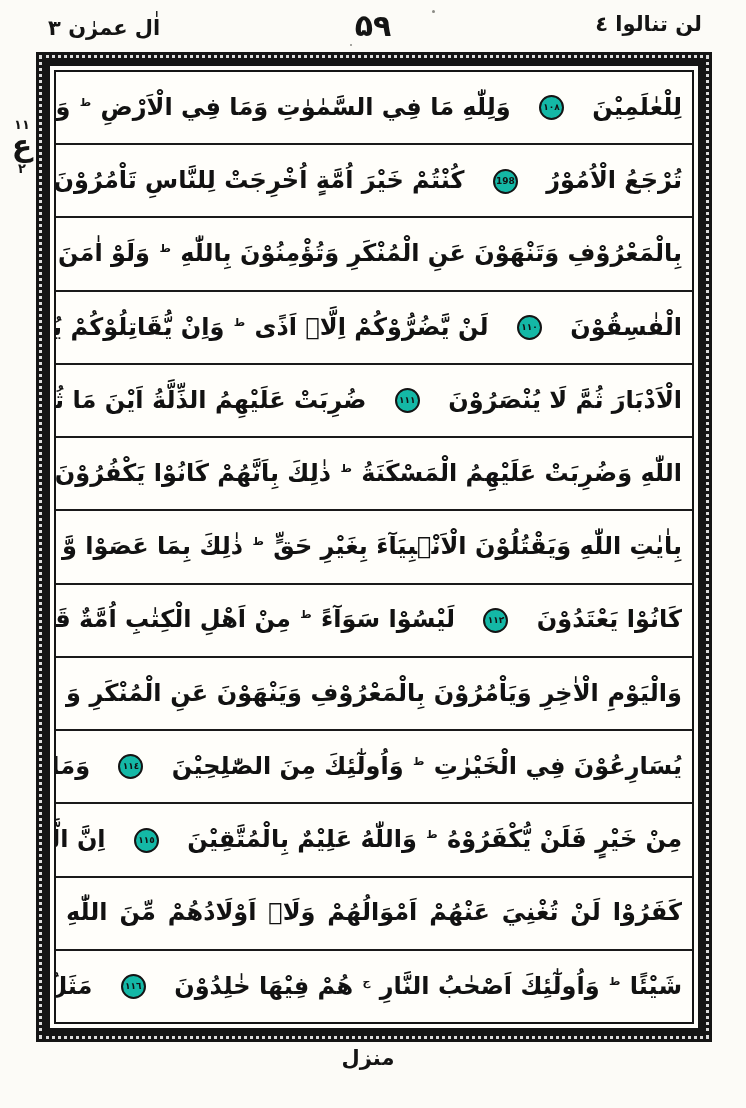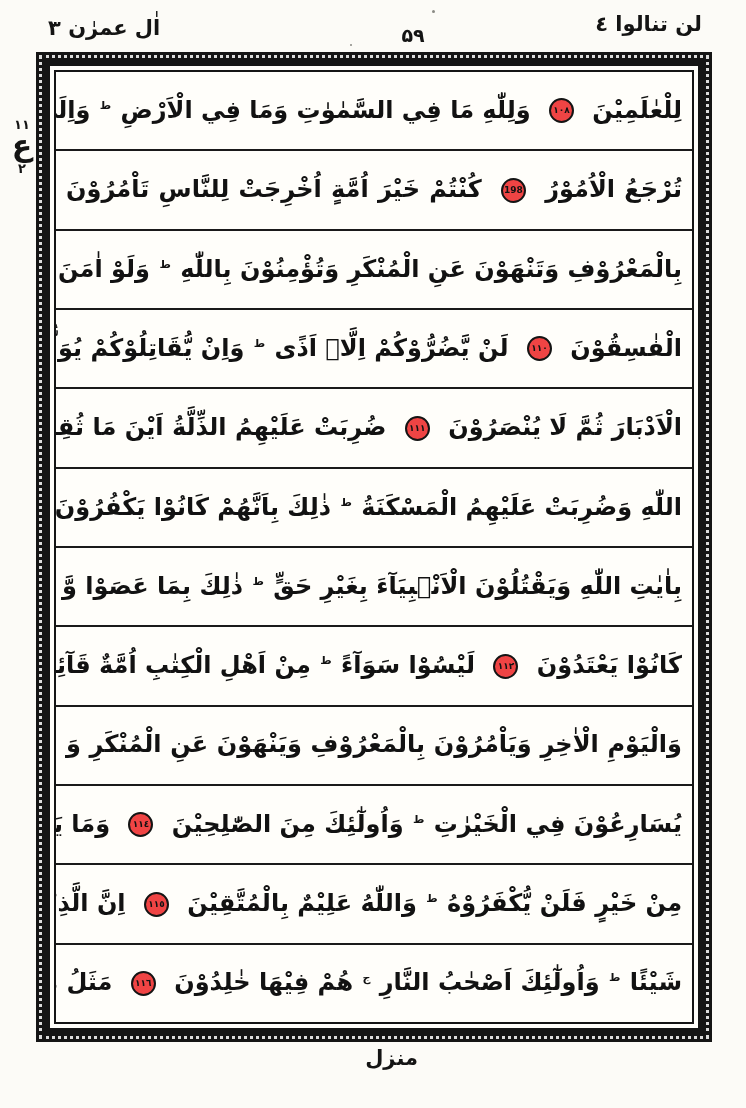--- a/index.html
+++ b/index.html
@@ -5,52 +5,52 @@
   html,body{margin:0;padding:0;}
   body{
     width:746px;height:1108px;position:relative;overflow:hidden;
     background:#fcfbf7;color:#141414;
     font-family:"DejaVu Sans",sans-serif;
   }
   
   .hdr{position:absolute;top:0;left:0;width:746px;height:52px;border-radius:15px;}
   .hdr-item{position:absolute;font-weight:bold;direction:rtl;white-space:nowrap;}
   .hdr-surah{left:48px;top:16px;font-size:21px;}
-  .hdr-page{left:50%;transform:translateX(-50%);top:24px;font-size:19px;letter-spacing:1px;margin-left:40px;}
+  .hdr-page{left:50%;transform:translateX(-50%);top:8px;font-size:30px;letter-spacing:1px;}
   .hdr-juz{right:44px;top:12px;font-size:21px;}
   .speck{position:absolute;background:#8a8a84;border-radius:50%;}
   
   .frame{position:absolute;left:36px;top:52px;width:676px;height:990px;background:#151515;}
   .vine{position:absolute;inset:3px;border:3px dotted rgba(255,255,255,.85);pointer-events:none;}
   .inner{position:absolute;inset:14px;background:#fffefa;padding:4px;box-sizing:border-box;}
   .cells{width:100%;height:100%;border:2px solid #151515;box-sizing:border-box;
          display:flex;flex-direction:column;background:#fffefa;}
   .row{flex:1 1 0;border-bottom:2px solid #1a1a1a;display:flex;align-items:center;
        padding:0 10px;box-sizing:border-box;overflow:hidden;}
   .row:last-child{border-bottom:none;}
   .line-text{
     width:100%;direction:rtl;text-align:justify;text-align-last:justify;
     font-weight:bold;font-size:24px;line-height:1.15;white-space:nowrap;color:#121212;
   }
   .ayah{
     display:inline-flex;align-items:center;justify-content:center;
     width:21px;height:21px;border:2px solid #141414;border-radius:50%;
-    font-size:9px;font-weight:bold;vertical-align:middle;margin:0 10px;flex:none;
-    letter-spacing:0;line-height:1;background:#ef4444;
+    font-size:9px;font-weight:bold;vertical-align:middle;margin:0 20px;flex:none;
+    letter-spacing:0;line-height:1;background:#14b8a6;
   }
   .waqf{font-size:11px;vertical-align:super;margin:0 1px;font-weight:bold;}
   
   .ruku{position:absolute;left:8px;top:118px;width:28px;text-align:center;
         font-weight:bold;direction:rtl;}
   .ruku .top{font-size:13px;display:block;line-height:1;}
   .ruku .ain{font-size:30px;display:block;line-height:1;position:relative;}
   .ruku .side{position:absolute;top:-6px;right:-7px;font-size:11px;}
   .ruku .bottom{font-size:13px;display:block;line-height:1.2;}
   
-  .footer-word{position:absolute;left:318px;top:1046px;width:100px;text-align:right;
+  .footer-word{position:absolute;left:318px;top:1046px;width:100px;text-align:center;
                font-size:21px;font-weight:bold;direction:rtl;}
 </style>
 </head>
 <body>
 
 <div class="hdr">
   <span class="hdr-item hdr-surah">اٰل عمرٰن ٣</span>
   <span class="hdr-item hdr-page">۵۹</span>
   <span class="hdr-item hdr-juz">لن تنالوا ٤</span>
   <span class="speck" style="left:432px;top:10px;width:3px;height:3px;"></span>
@@ -94,19 +94,22 @@
         <div class="row">
           <div class="line-text">وَالْيَوْمِ الْاٰخِرِ وَيَاْمُرُوْنَ بِالْمَعْرُوْفِ وَيَنْهَوْنَ عَنِ الْمُنْكَرِ وَ</div>
         </div>
         <div class="row">
           <div class="line-text">يُسَارِعُوْنَ فِي الْخَيْرٰتِ <span class="waqf">ط</span> وَاُولٰٓئِكَ مِنَ الصّٰلِحِيْنَ <span class="ayah">١١٤</span> وَمَا يَفْعَلُوْا</div>
         </div>
         <div class="row">
           <div class="line-text">مِنْ خَيْرٍ فَلَنْ يُّكْفَرُوْهُ <span class="waqf">ط</span> وَاللّٰهُ عَلِيْمٌ بِالْمُتَّقِيْنَ <span class="ayah">١١٥</span> اِنَّ الَّذِيْنَ</div>
         </div>
         <div class="row">
+          <div class="line-text">كَفَرُوْا لَنْ تُغْنِيَ عَنْهُمْ اَمْوَالُهُمْ وَلَاۤ اَوْلَادُهُمْ مِّنَ اللّٰهِ</div>
+        </div>
+        <div class="row">
           <div class="line-text">شَيْئًا <span class="waqf">ط</span> وَاُولٰٓئِكَ اَصْحٰبُ النَّارِ <span class="waqf">ج</span> هُمْ فِيْهَا خٰلِدُوْنَ <span class="ayah">١١٦</span> مَثَلُ مَا</div>
         </div>
       </div>
   </div>
 </div>
 
 <div class="footer-word">منزل</div>
 
 </body></html>

